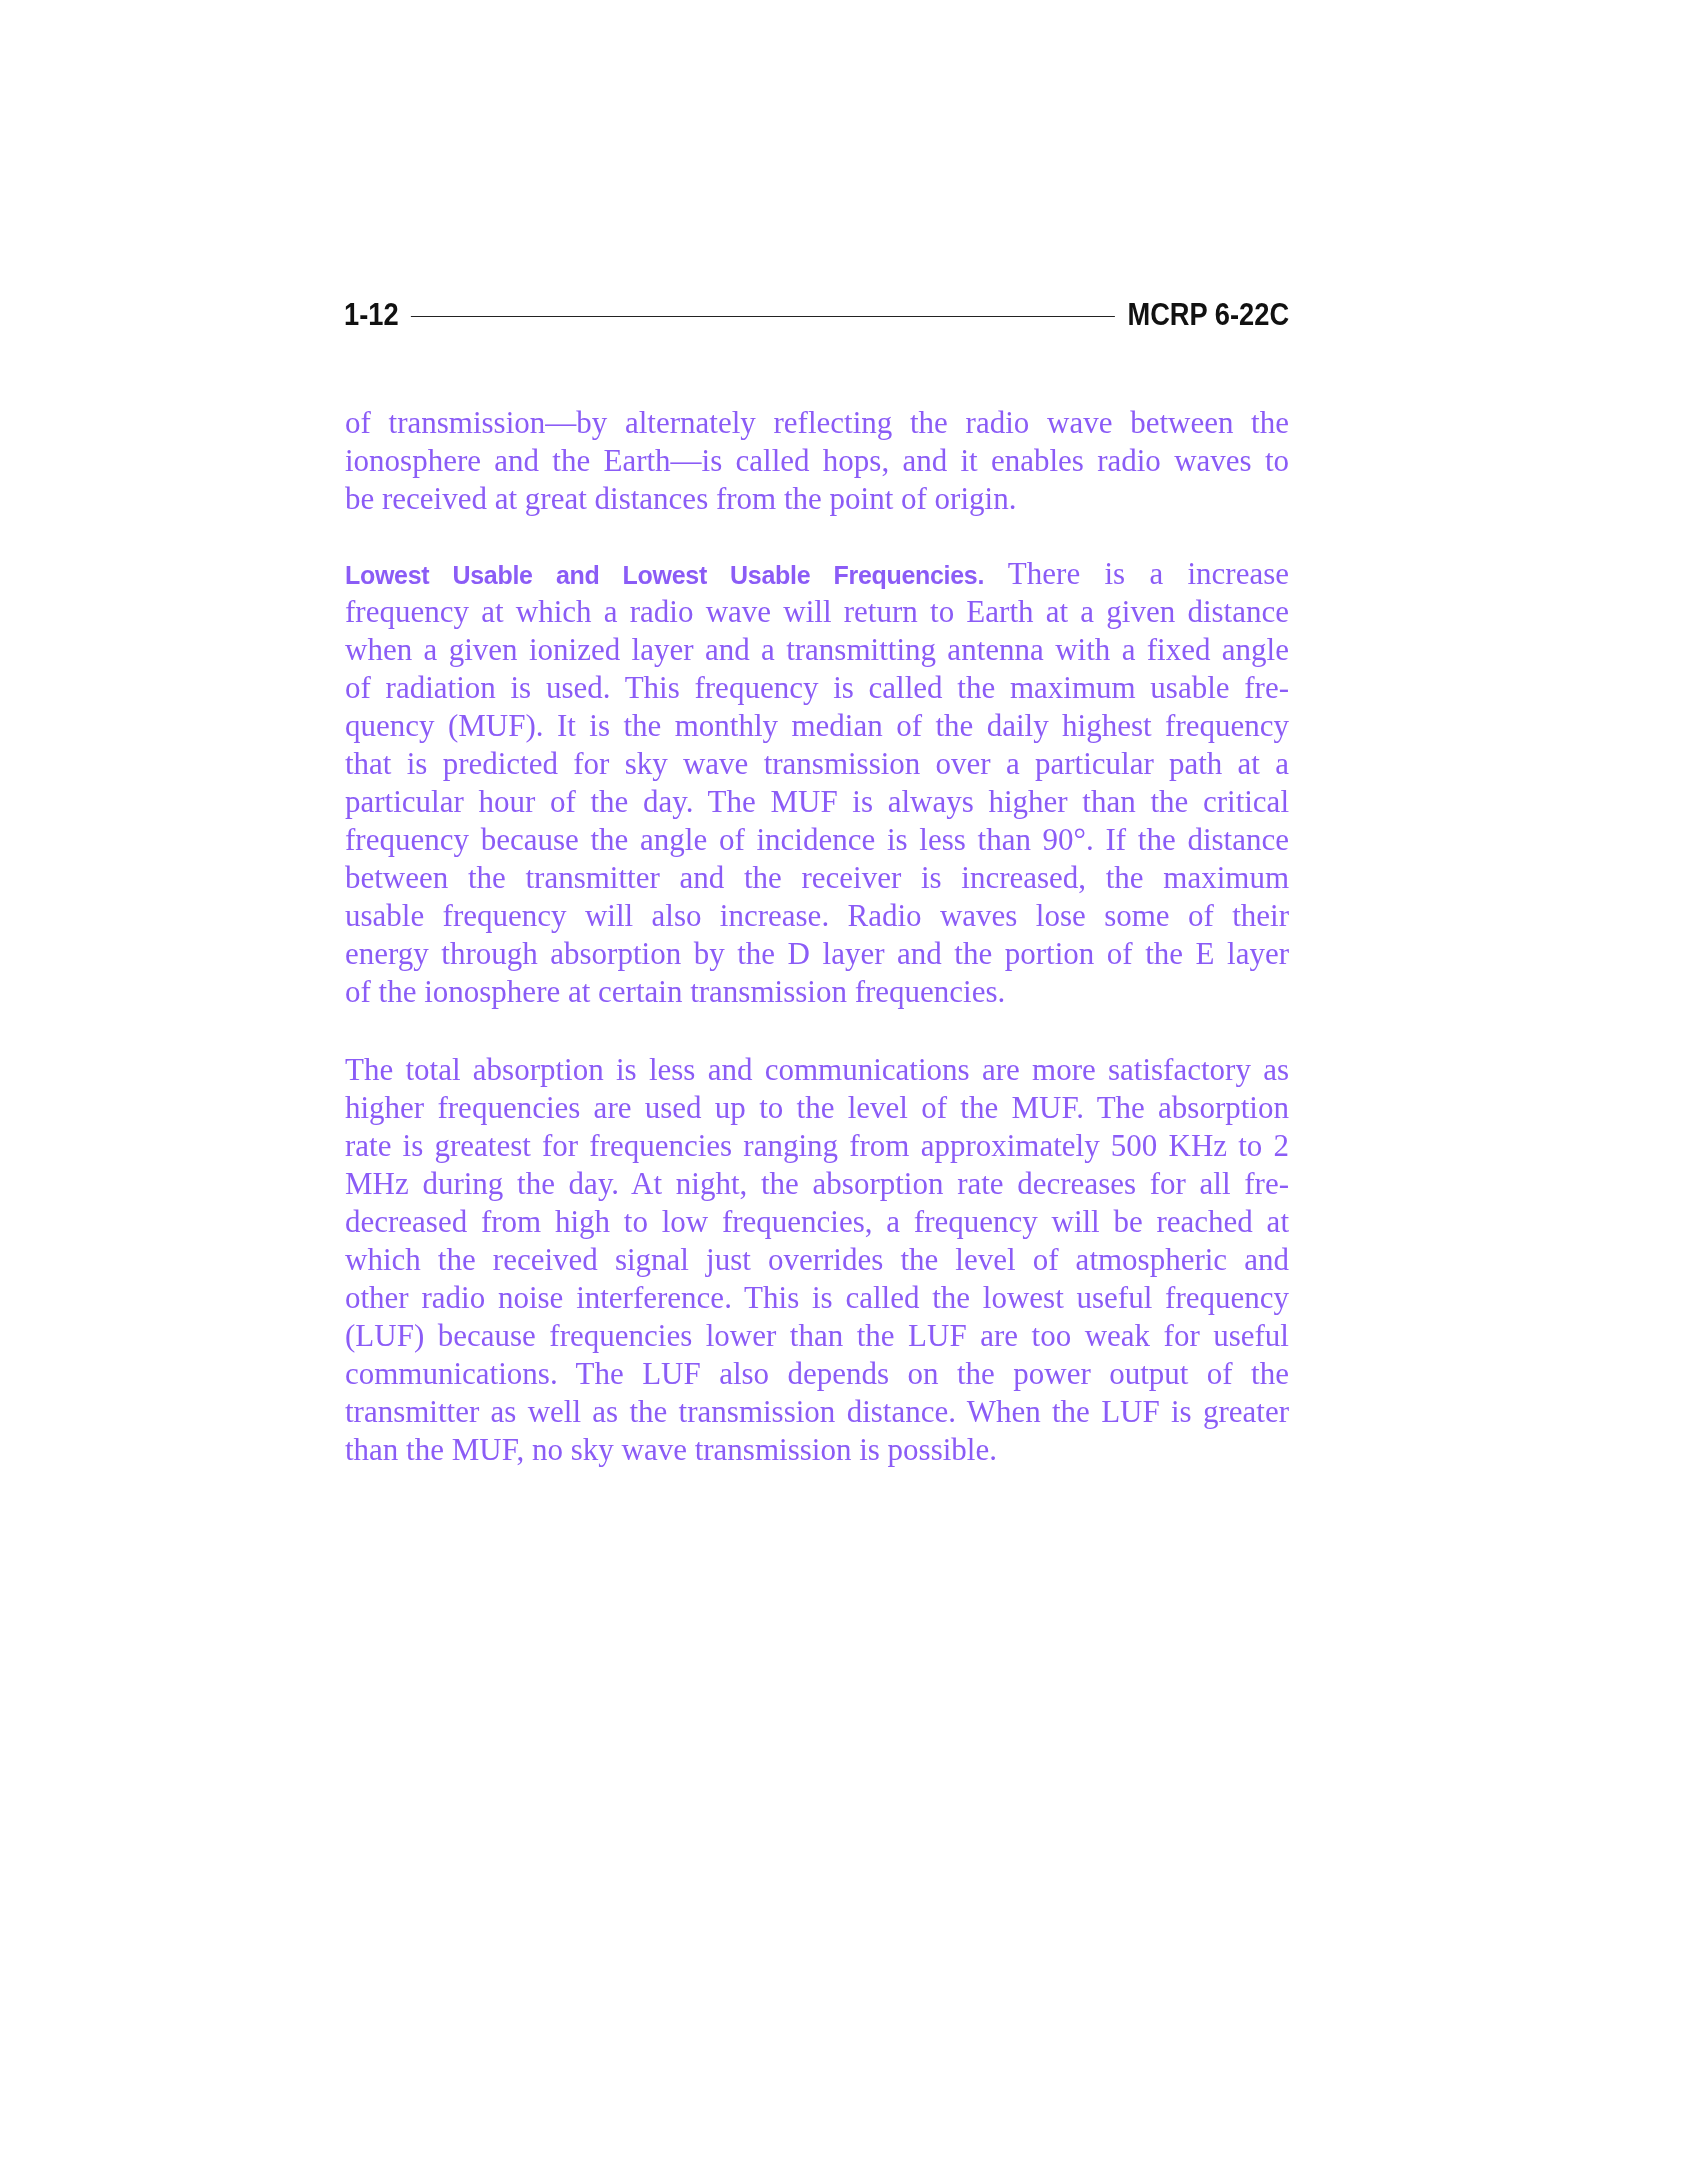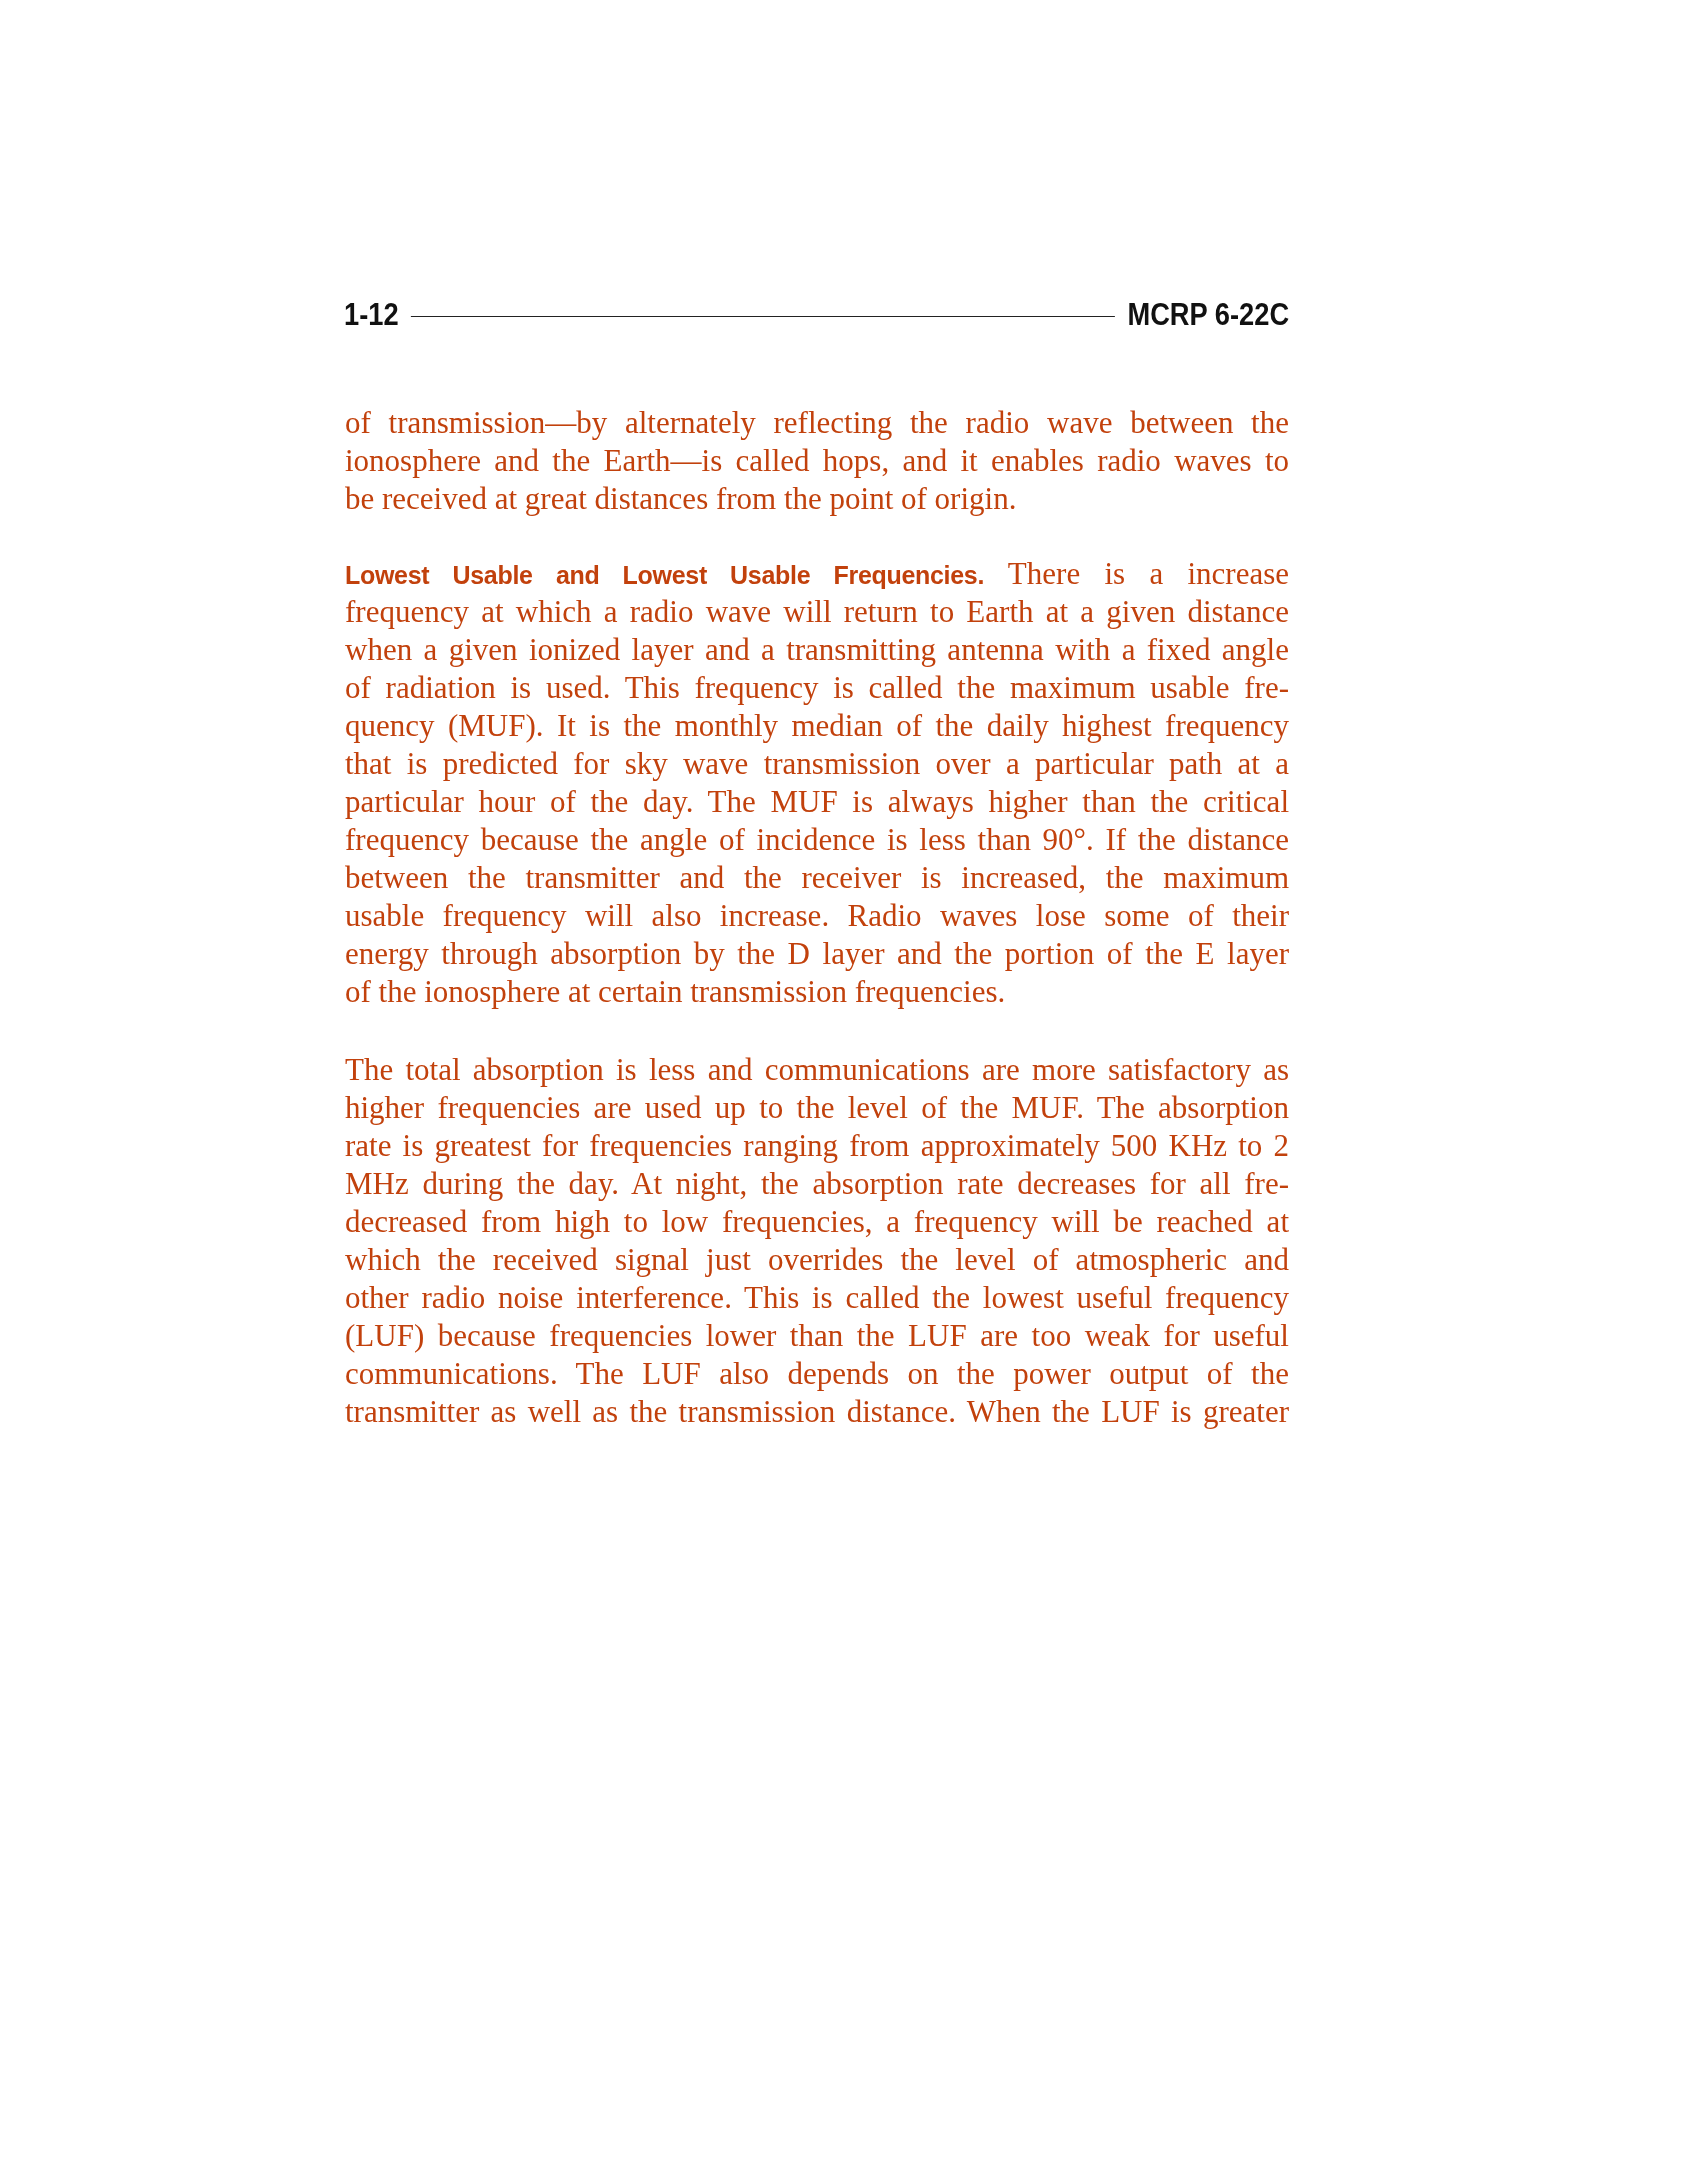--- a/index.html
+++ b/index.html
@@ -7,21 +7,21 @@
     .header {
       position: absolute; left: 344px; top: 295px; width: 945px; height: 40px;
       display: flex; align-items: center;
       font-family: "Liberation Sans", sans-serif; font-weight: bold; font-size: 31px;
       transform: scaleX(0.88); transform-origin: left center; width: 1074px;
     }
     .header .rule { flex: 1; height: 0; border-top: 1.5px solid #222; margin: 0 14px; position: relative; top: 1px; }
     .body-text {
       position: absolute; left: 345px; width: 944px;
       font-family: "Liberation Serif", serif; font-size: 31px; line-height: 38px;
-      color: #c2410c;
+      color: #8b5cf6;
     }
     .line { display: block; text-align: justify; text-align-last: justify; white-space: nowrap; height: 38px; }
     .line.last { text-align-last: left; }
     .line-inner { display: inline-block; width: 100%; text-align: justify; text-align-last: justify; white-space: normal; }
     .line.last .line-inner { text-align-last: left; }
     .run-in {
       font-family: "Liberation Sans", sans-serif; font-weight: bold; font-size: 25px;
       letter-spacing: -0.3px;
     }
     #para1 { top: 404px; }
@@ -62,14 +62,15 @@
   <span class="line"><span class="line-inner">The total absorption is less and communications are more satisfactory as</span></span>
   <span class="line"><span class="line-inner">higher frequencies are used up to the level of the MUF. The absorption</span></span>
   <span class="line"><span class="line-inner">rate is greatest for frequencies ranging from approximately 500 KHz to 2</span></span>
   <span class="line"><span class="line-inner">MHz during the day. At night, the absorption rate decreases for all fre-</span></span>
   <span class="line"><span class="line-inner">decreased from high to low frequencies, a frequency will be reached at</span></span>
   <span class="line"><span class="line-inner">which the received signal just overrides the level of atmospheric and</span></span>
   <span class="line"><span class="line-inner">other radio noise interference. This is called the lowest useful frequency</span></span>
   <span class="line"><span class="line-inner">(LUF) because frequencies lower than the LUF are too weak for useful</span></span>
   <span class="line"><span class="line-inner">communications. The LUF also depends on the power output of the</span></span>
   <span class="line"><span class="line-inner">transmitter as well as the transmission distance. When the LUF is greater</span></span>
+  <span class="line last"><span class="line-inner">than the MUF, no sky wave transmission is possible.</span></span>
 </div>
 
 
 </body></html>

